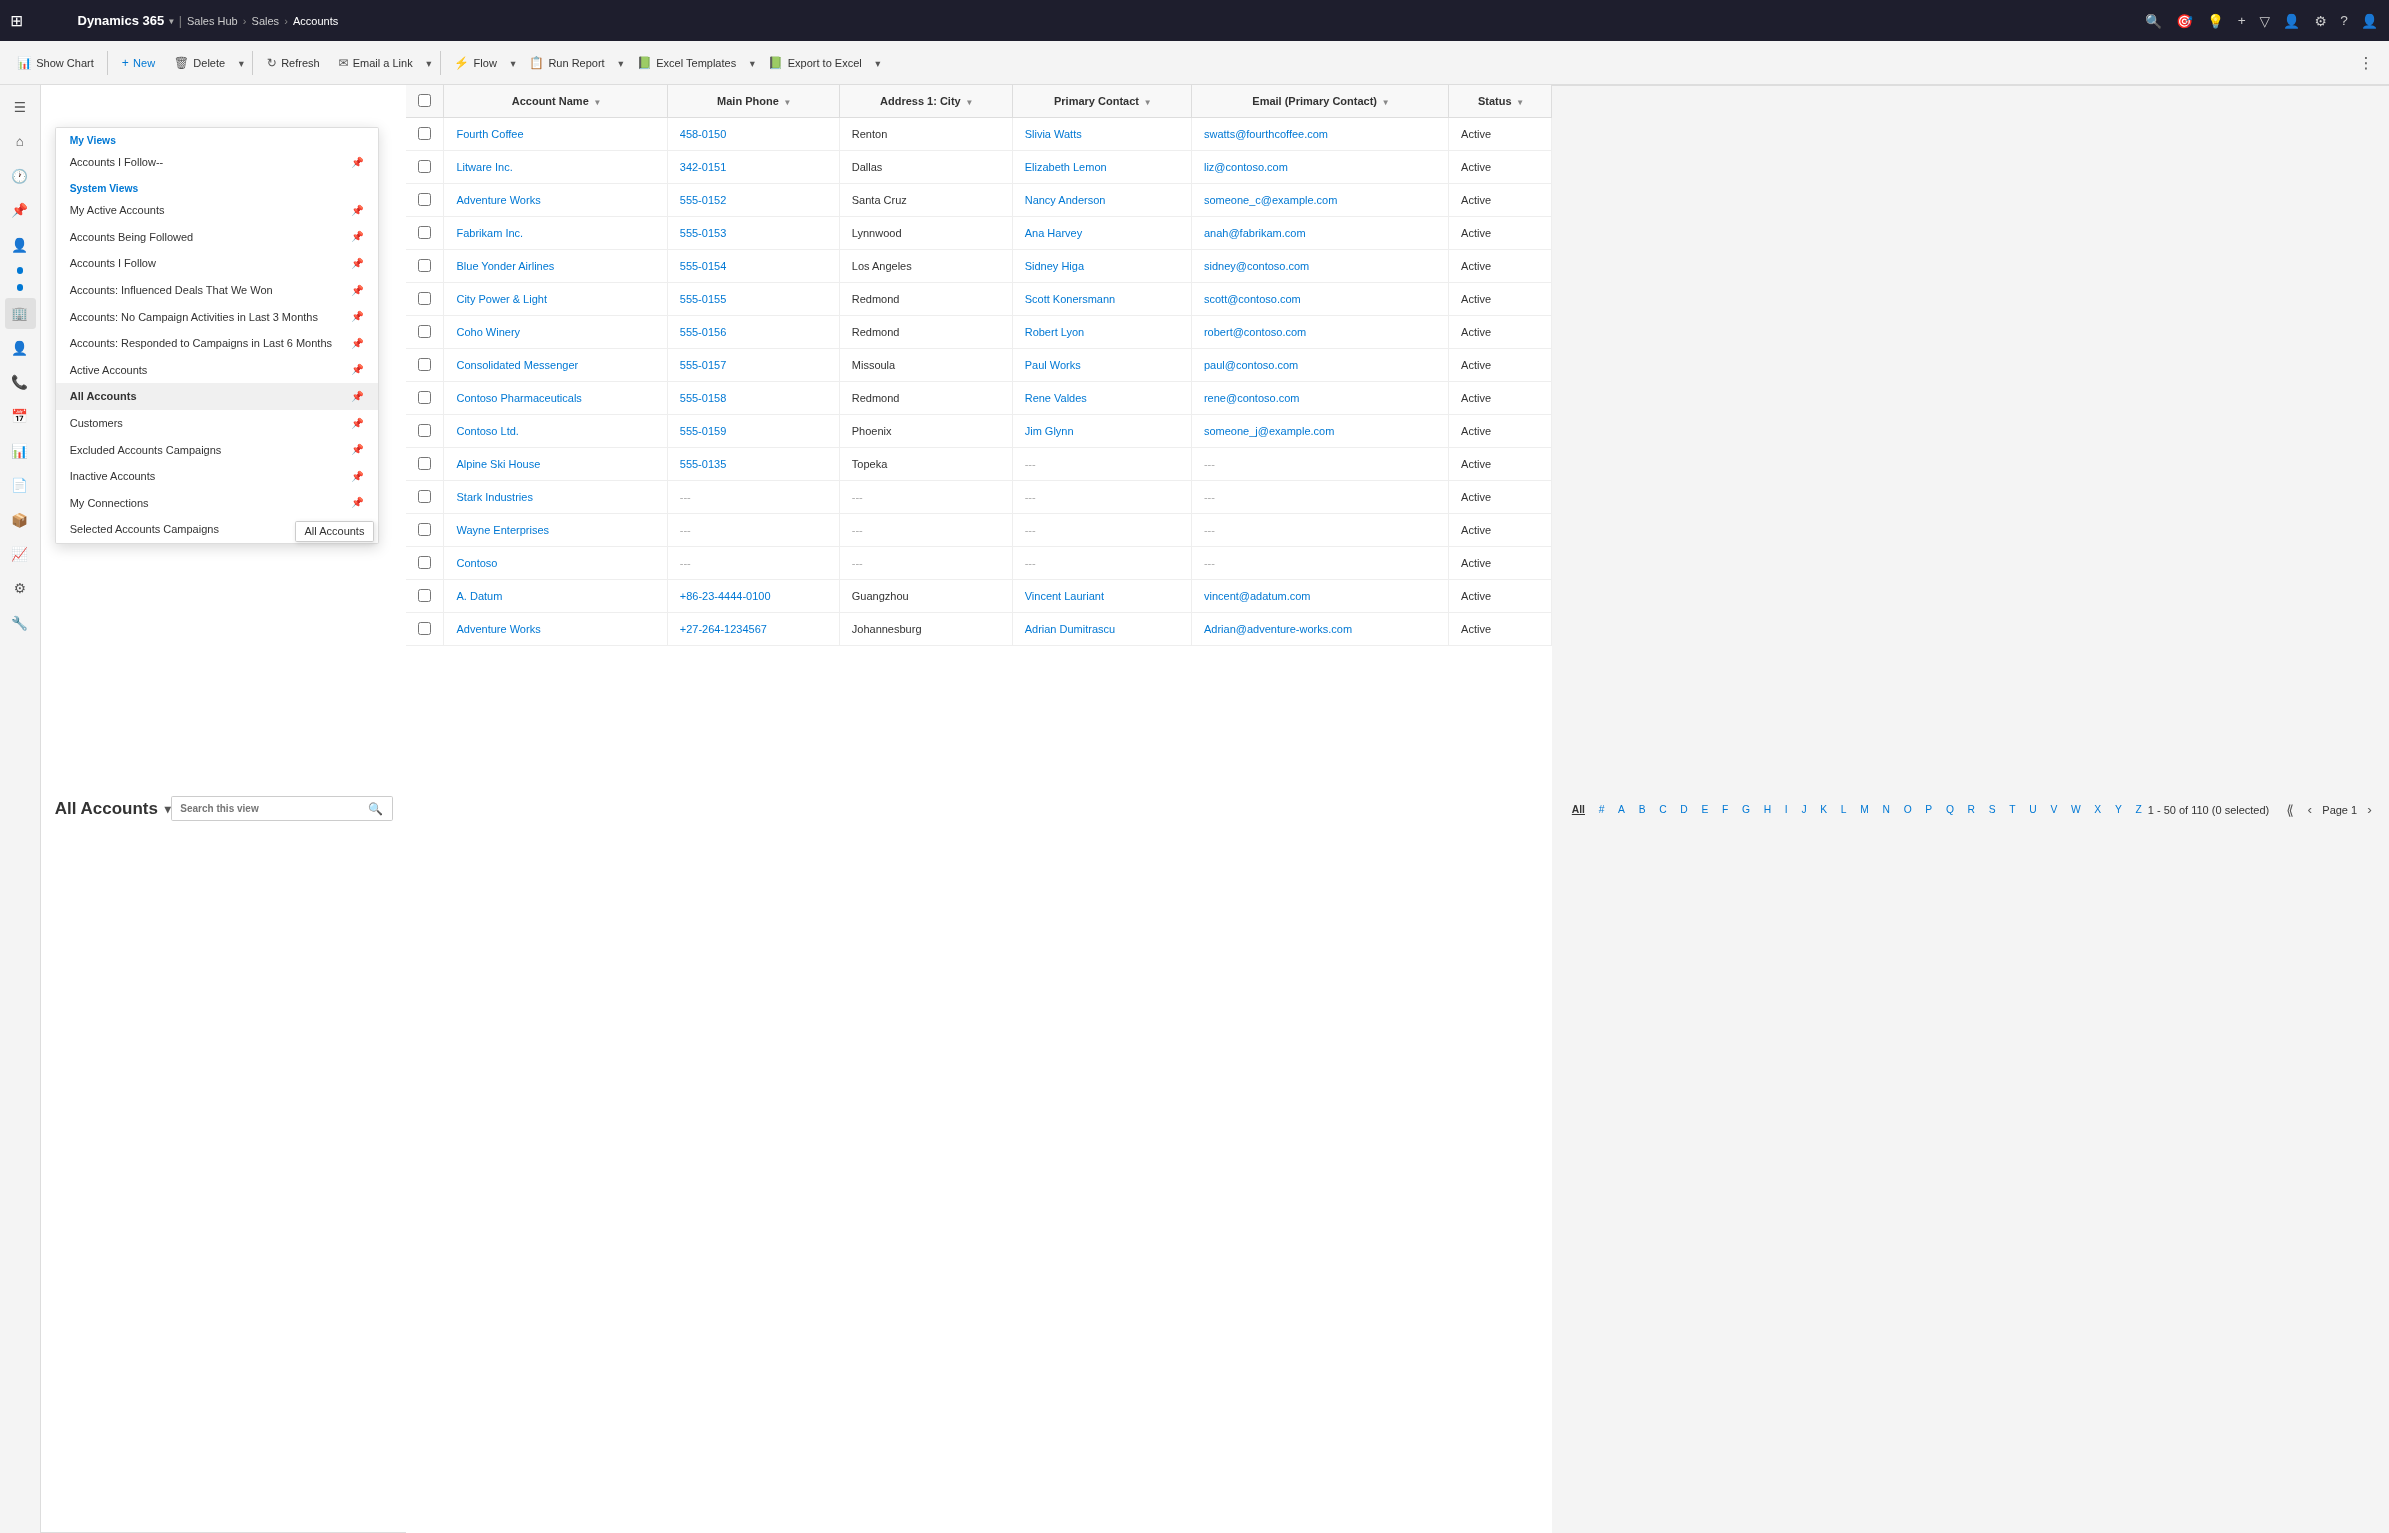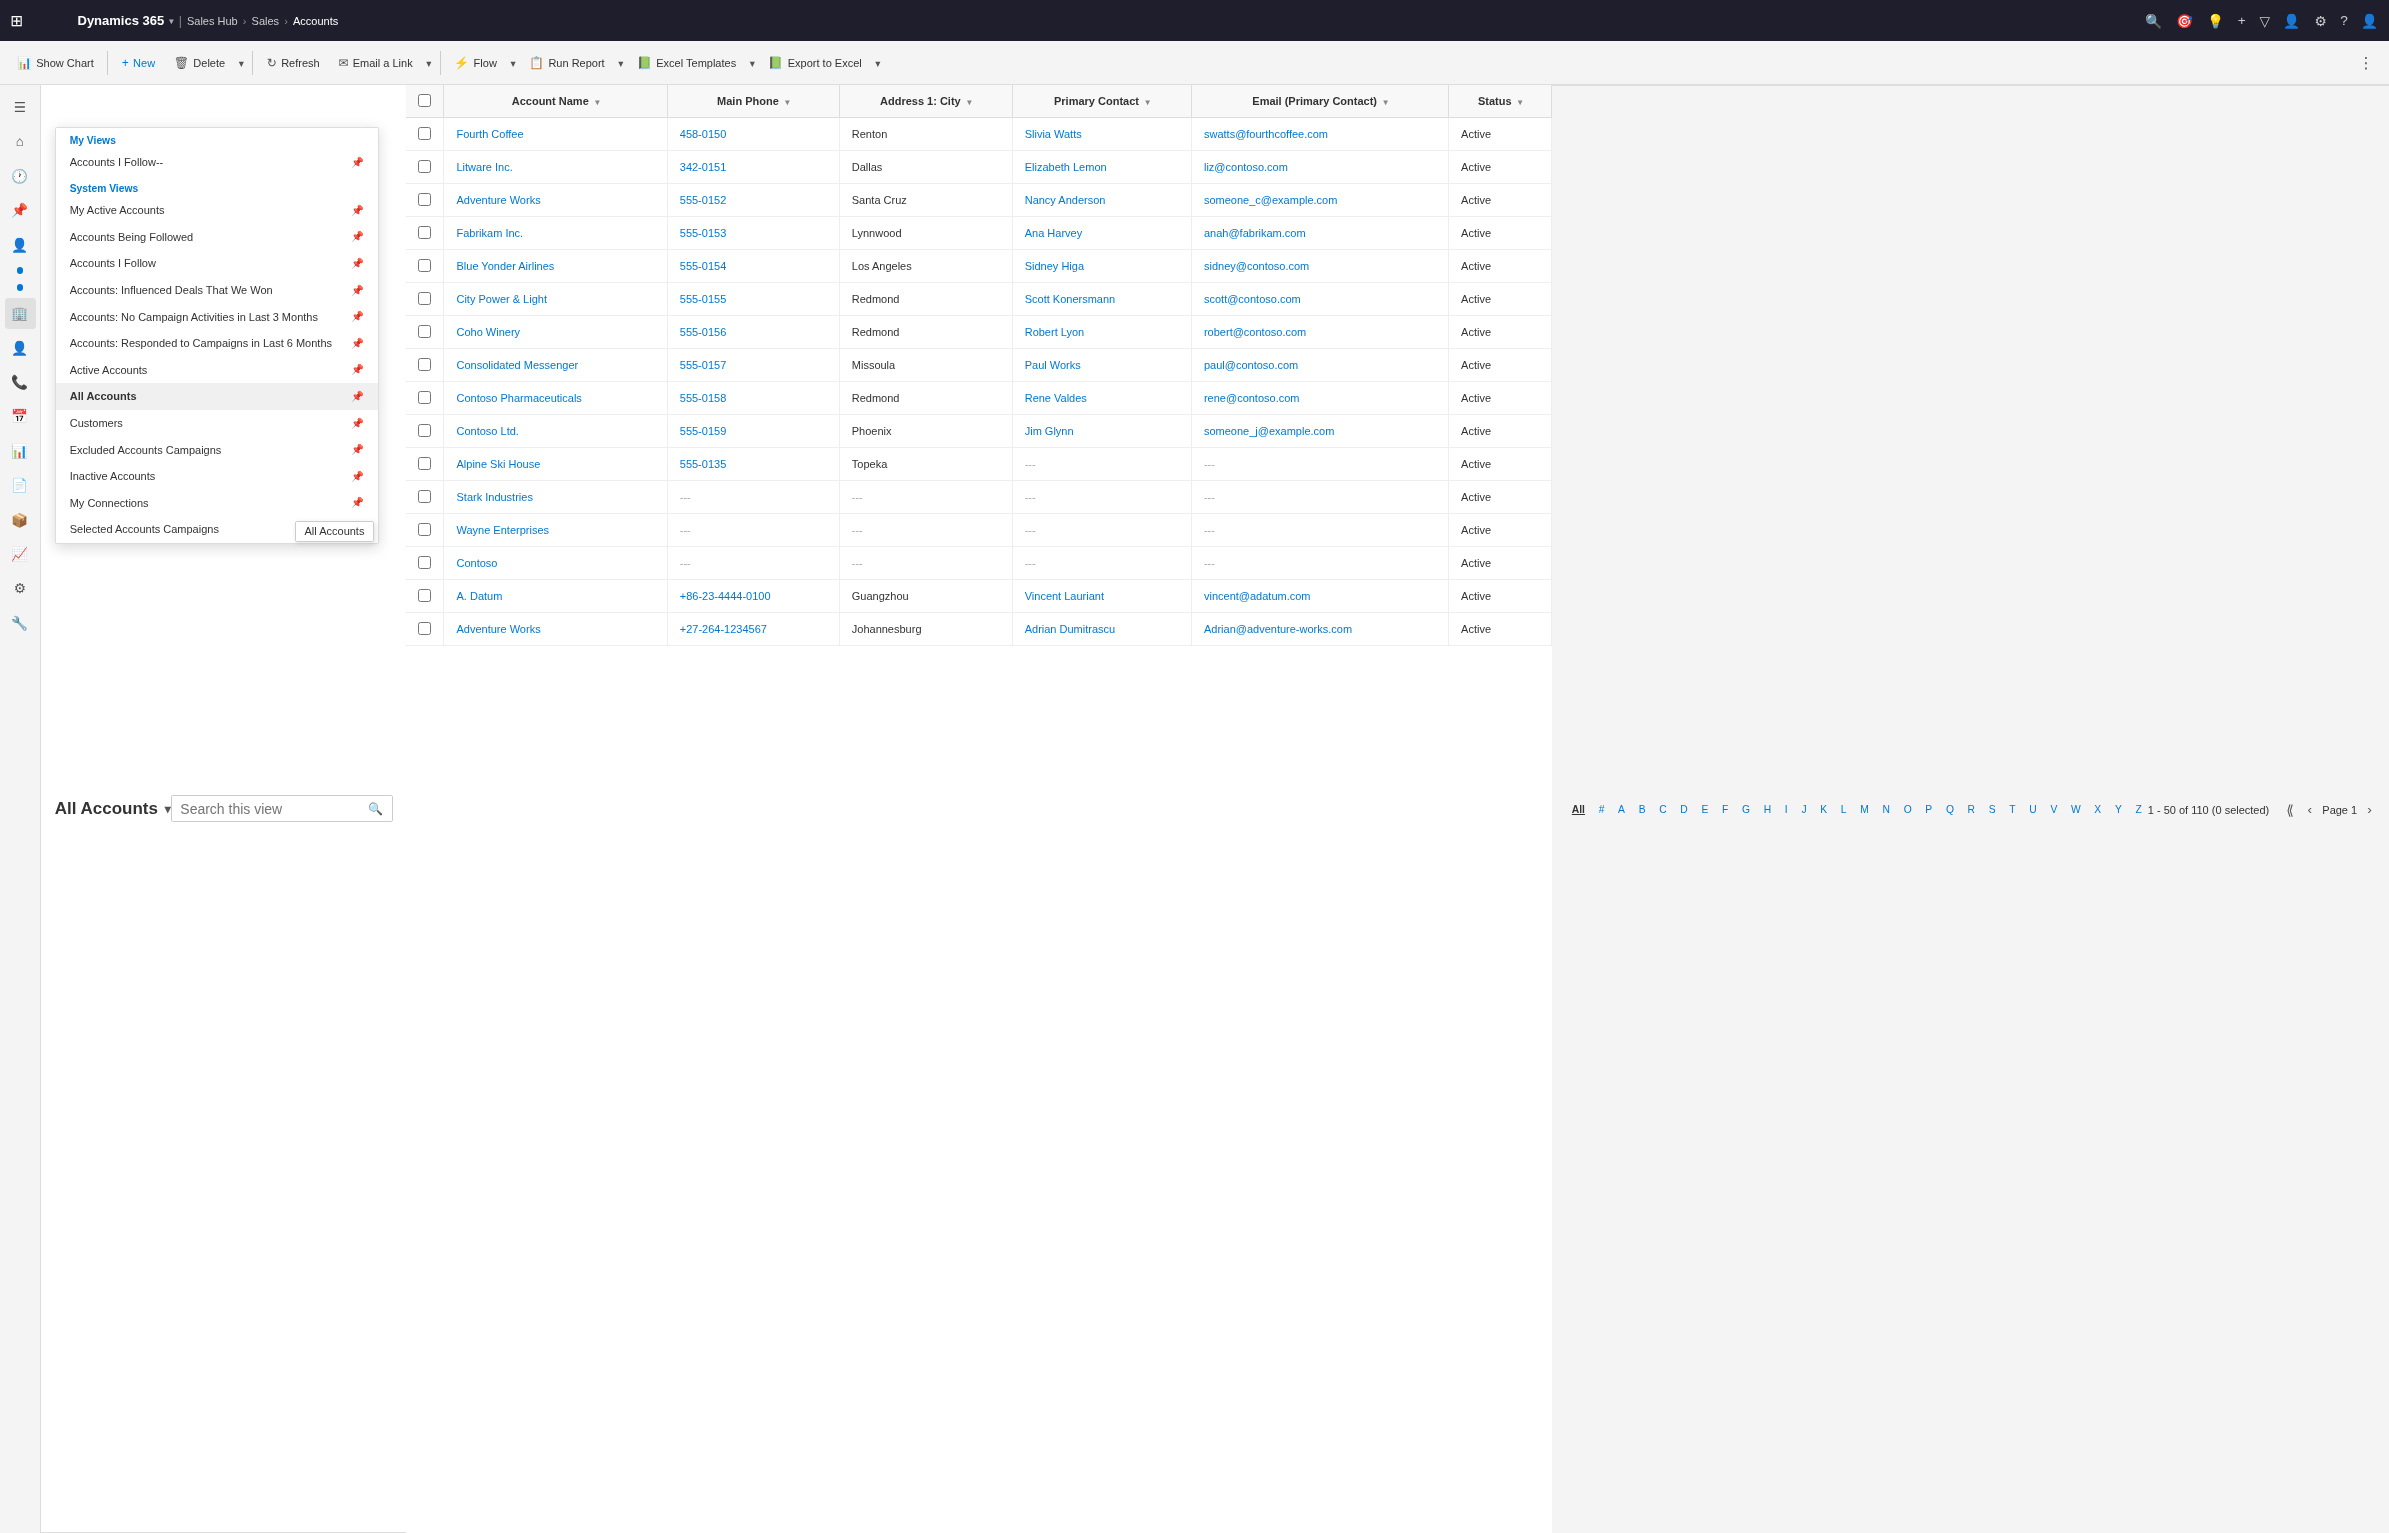--- a/index.html
+++ b/index.html
@@ -102,22 +102,22 @@
       cursor: pointer;
     }
     .view-title .caret { font-size: 12px; color: #555; }
     .view-header-spacer { flex: 1; }
     .search-box {
       display: flex; align-items: center;
       border: 0.9px solid #ccc; border-radius: 1.7px;
       padding: 4.3px 8.5px; background: #fff; width: 222px;
     }
     .search-box input {
-      border: none; outline: none; font-size: 14px; flex: 1;
-      color: #333; background: transparent;
+      border: none; outline: none; font-size: 10px; flex: 1;
+      color: #333; background: transparent; font-weight: bold;
     }
     .search-box .search-icon { color: #555; font-size: 12px; }
 
     
     .dropdown-overlay {
       position: absolute;
       top: 127px;
       left: 55px;
       width: 324px;
       background: #fff;

